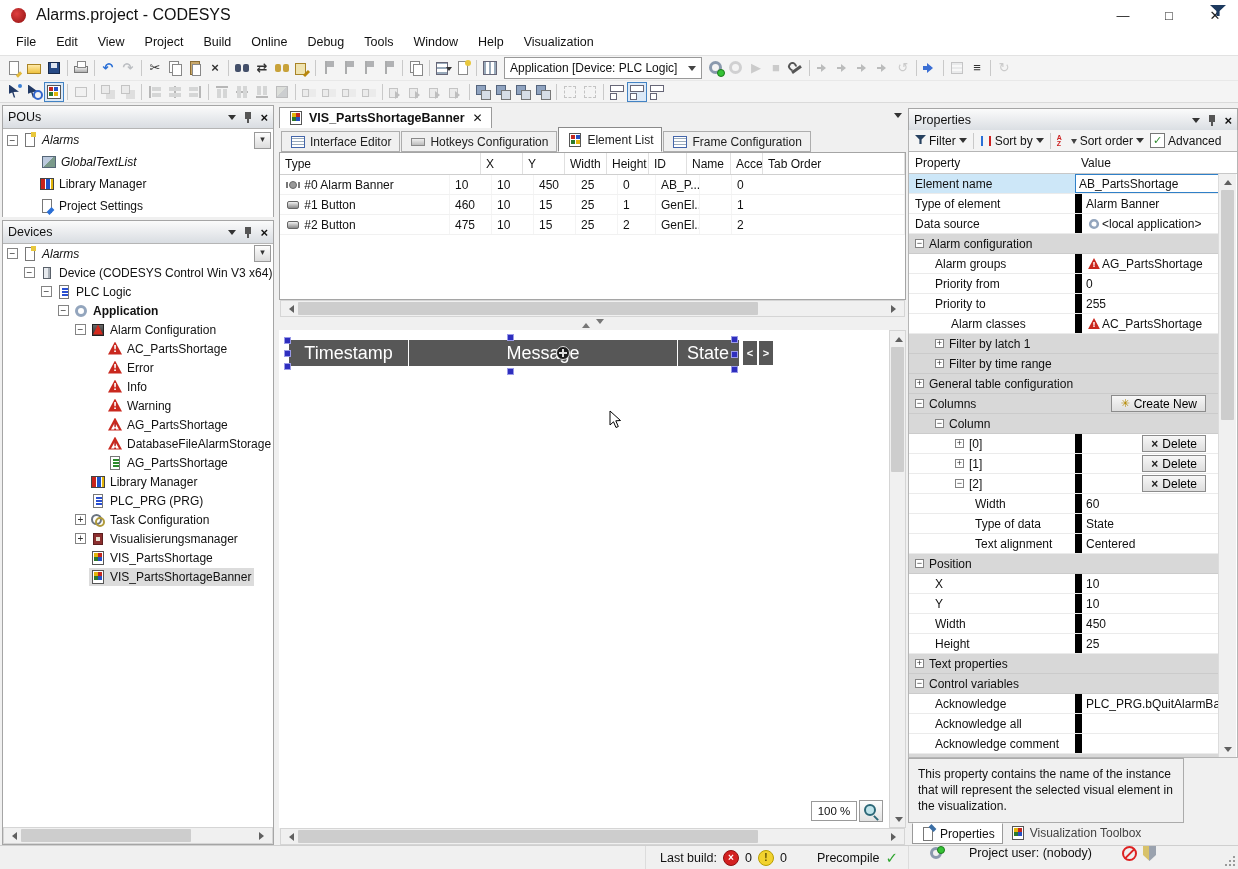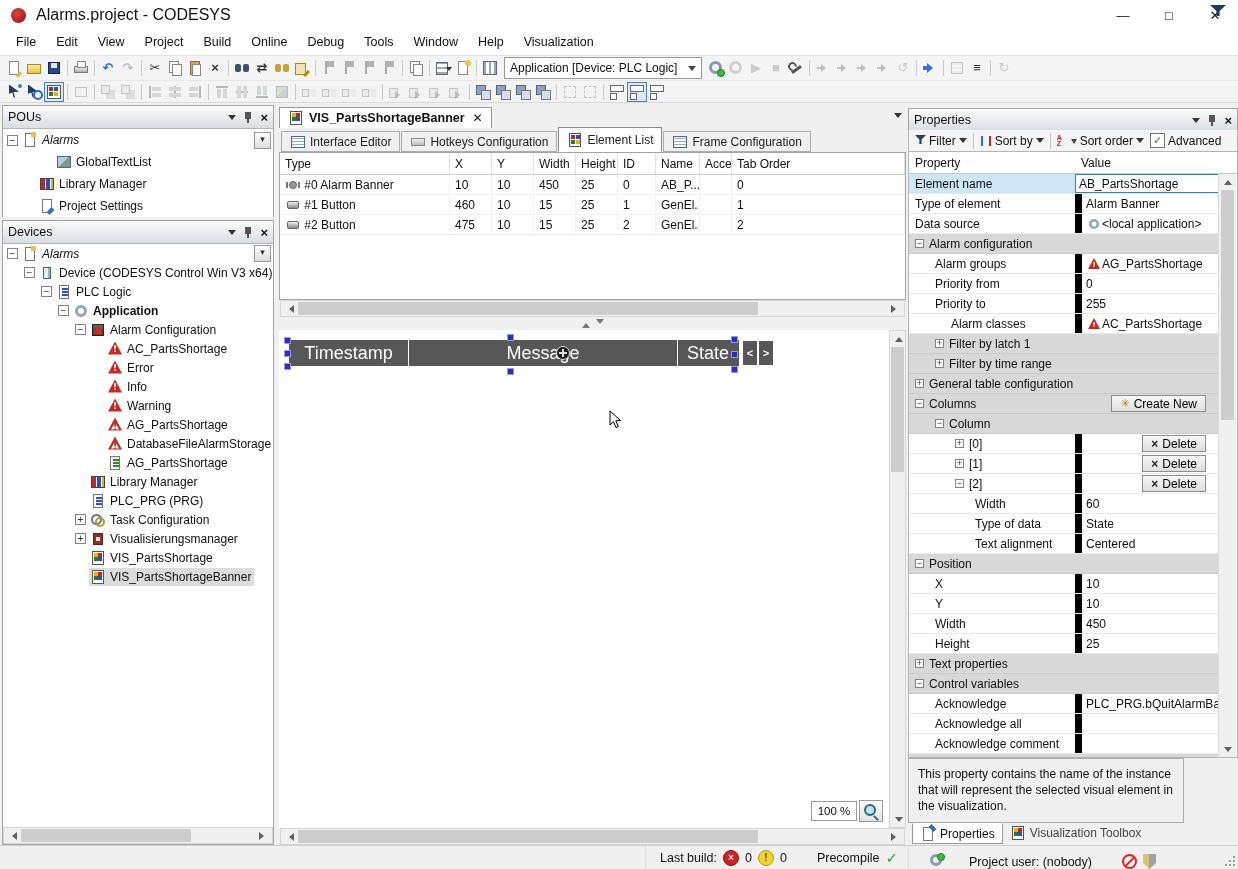--- a/index.html
+++ b/index.html
@@ -233,21 +233,21 @@
   .ptab{display:flex;align-items:center;gap:4px;padding:0 7px;height:19px;}
   .ptab.active{background:#fff;border:1px solid #9a9a9a;border-top-color:#fff;}
   .ptab.inactive{color:#444;}
   
   #statusbar{position:absolute;left:0;top:845px;width:1238px;height:24px;background:#f0f0f0;border-top:1px solid #cfcfcf;box-sizing:border-box;font-size:12.5px;}
   #sb-build{position:absolute;left:645px;top:0;height:23px;display:flex;align-items:center;gap:6px;border-left:1px solid #dcdcdc;padding-left:14px;}
   .badge{width:14px;height:14px;border-radius:50%;display:inline-flex;align-items:center;justify-content:center;font:bold 10px/1 "Liberation Sans",sans-serif;}
   .badge.err{background:#d32020;color:#fff;border:1px solid #8e0f0f;}
   .badge.warn{background:#f2d22e;color:#5a4a00;border:1px solid #b89e00;}
   .gcheck{color:#2ea52e;font-weight:bold;font-size:15px;}
-  #sb-right{position:absolute;left:908px;top:0;width:276px;height:23px;display:flex;align-items:flex-end;border-left:1px solid #dcdcdc;padding:0 20px;box-sizing:border-box;}
+  #sb-right{position:absolute;left:908px;top:0;width:276px;height:23px;display:flex;align-items:flex-start;border-left:1px solid #dcdcdc;padding:0 20px;box-sizing:border-box;}
   .sb-gear{width:16px;height:16px;position:relative;}
   .sb-gear::before{content:"";position:absolute;inset:1px 3px 3px 1px;border:3px solid #8a99ad;border-radius:50%;}
   .sb-gear::after{content:"";position:absolute;right:0;top:0;width:6px;height:6px;background:#35c235;border:1px solid #1c7a1c;border-radius:50%;}
   #sb-user{flex:1;text-align:center;}
   .sb-noedit{width:15px;height:15px;border:2px solid #d22;border-radius:50%;position:relative;margin:0 6px;box-sizing:border-box;}
   .sb-noedit::before{content:"";position:absolute;left:-1px;top:4.5px;width:13px;height:2px;background:#d22;transform:rotate(-45deg);}
   .sb-shield{width:13px;height:15px;background:linear-gradient(90deg,#d8c26a 0 50%,#9aa2ae 50%);clip-path:polygon(0 0,100% 0,100% 60%,50% 100%,0 60%);margin-right:8px;}
   .sb-grip{position:absolute;right:2px;bottom:2px;width:12px;height:12px;background:
     radial-gradient(circle,#9a9a9a 1.2px,transparent 1.5px) 8px 0px/4px 4px no-repeat,
     radial-gradient(circle,#9a9a9a 1.2px,transparent 1.5px) 8px 4px/4px 4px no-repeat,
@@ -411,21 +411,21 @@
   </div>
   <div id="pous-tree" class="tree" style="height:88px;">
       <div class="tree-row" style="height: 22px; padding-left: 4px;">
         <span class="exbox">−</span>
         <span class="hlwrap">
           <span class="icon ic-project"></span>
           <span class="tlabel it">Alarms</span>
         </span>
         <span class="tree-dd">▾</span>
       </div>
-      <div class="tree-row" style="height: 22px; padding-left: 38px;">
+      <div class="tree-row" style="height: 22px; padding-left: 23px; font-style: italic;">
         <span class="exsp"></span>
         <span class="hlwrap">
           <span class="icon ic-gtl"></span>
           <span class="tlabel">GlobalTextList</span>
         </span>
       </div>
       <div class="tree-row" style="height: 22px; padding-left: 21px;">
         <span class="exsp"></span>
         <span class="hlwrap">
           <span class="icon ic-library"></span>
@@ -626,21 +626,21 @@
       <span>Element List</span>
     </div>
     <div class="subtab">
       <span class="icon ic-fc"></span>
       <span>Frame Configuration</span>
     </div>
   </div>
 
 <div id="tablewrap">
   <div class="thead" id="thead">
-      <span class="tcell" style="width: 170px;">Type</span>
+      <span class="tcell" style="width: 201px;">Type</span>
       <span class="tcell" style="width: 42px;">X</span>
       <span class="tcell" style="width: 42px;">Y</span>
       <span class="tcell" style="width: 42px;">Width</span>
       <span class="tcell" style="width: 42px;">Height</span>
       <span class="tcell" style="width: 38px;">ID</span>
       <span class="tcell" style="width: 44px;">Name</span>
       <span class="tcell" style="width: 32px;">Acce...</span>
       <span class="tcell" style="flex: 1 1 0%;">Tab Order</span>
     </div>
   <div id="tbody">

